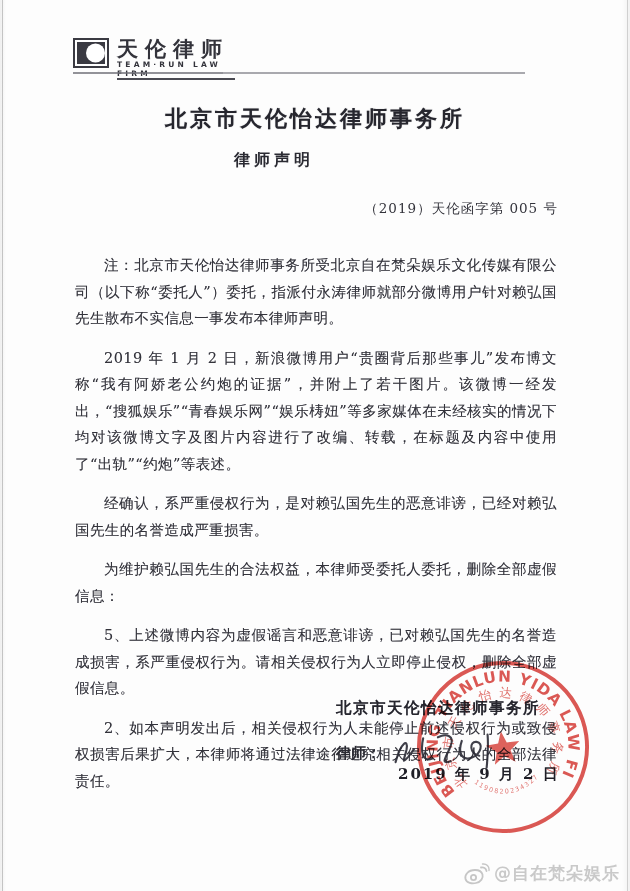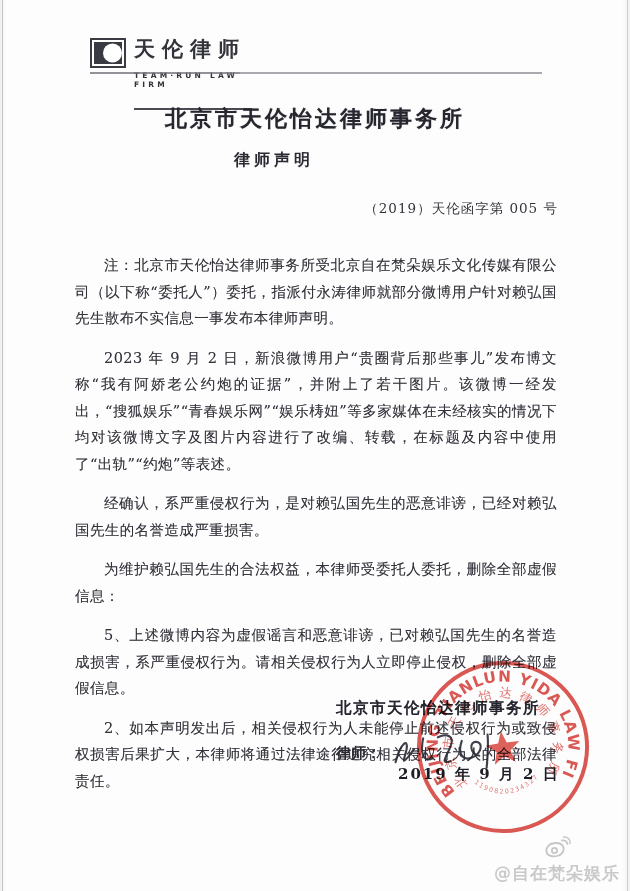--- a/index.html
+++ b/index.html
@@ -12,28 +12,28 @@
     overflow:hidden;
   }
   .page{
     position:absolute;inset:0;
     background:linear-gradient(90deg,#efefef 0px,#fdfdfd 6px,#fdfdfd 622px,#f1f1f1 630px);
   }
   .page::before{content:"";position:absolute;left:2px;top:0;bottom:0;width:1px;background:#9b9b9b;opacity:.55;}
   .page::after{content:"";position:absolute;right:2px;top:0;bottom:0;width:1px;background:#ababab;opacity:.5;}
 
   
-  .header{position:absolute;left:90px;top:38px;width:452px;}
+  .header{position:absolute;left:73px;top:38px;width:452px;}
   .logo-row{display:flex;align-items:flex-start;gap:8px;}
   .logo-mark{width:36px;height:30px;border:2px solid #3a3a42;background:#fff;padding:2px;box-sizing:border-box;}
   .logo-mark-inner{width:100%;height:100%;background:#3a3a42;position:relative;overflow:hidden;}
   .logo-mark-inner .circle{position:absolute;right:0px;top:50%;transform:translateY(-50%);width:19px;height:19px;border-radius:50%;background:#fff;}
   .logo-text{display:flex;flex-direction:column;}
   .logo-cn{font-family:"DejaVu Sans","Liberation Sans",sans-serif;font-weight:bold;font-size:21px;letter-spacing:7px;color:#33333b;line-height:22px;}
-  .logo-en{font-family:"DejaVu Sans","Liberation Sans",sans-serif;font-weight:bold;font-size:7.5px;letter-spacing:3.2px;color:#33333b;margin-top:11px;padding-bottom:19px;border-bottom:2px solid #4a4a52;width:118px;}
+  .logo-en{font-family:"DejaVu Sans","Liberation Sans",sans-serif;font-weight:bold;font-size:7.5px;letter-spacing:3.2px;color:#33333b;margin-top:0;padding-bottom:0;border-bottom:2px solid #4a4a52;width:118px;}
   .header-rule{position:absolute;left:0;top:34px;width:452px;height:2px;background:linear-gradient(90deg,#6f6f77 0 150px,#8d8d94 150px);opacity:.75;}
 
   
   .doc-title{position:absolute;left:0;top:104px;width:630px;text-align:center;
     font-size:22px;font-weight:bold;letter-spacing:3px;color:#26262e;
     text-shadow:0 0 1px rgba(40,40,50,.35);}
   .doc-subtitle{position:absolute;left:0;top:150px;width:548px;text-align:center;
     font-size:16px;font-weight:bold;letter-spacing:4px;color:#2a2a32;}
   .doc-no{position:absolute;right:72px;top:200px;font-size:13.5px;letter-spacing:1px;color:#33333b;}
 
@@ -55,21 +55,21 @@
   .sign-script{width:130px;height:46px;margin-left:2px;margin-bottom:-12px;}
   .sign-date{margin-top:2px;padding-left:62px;font-size:15px;font-weight:bold;letter-spacing:2px;color:#1e1e26;}
 
   
   .seal{position:absolute;left:414px;top:658px;width:178px;height:178px;
     transform:rotate(-8deg);mix-blend-mode:multiply;opacity:.88;z-index:3;pointer-events:none;}
 
   
   .watermark{position:absolute;right:10px;bottom:6px;display:flex;align-items:center;gap:4px;
     color:#c9c9c9;font-family:"DejaVu Sans","Liberation Sans",sans-serif;
-    font-size:17px;font-weight:bold;letter-spacing:1px;z-index:4;flex-direction:column;}
+    font-size:17px;font-weight:bold;letter-spacing:1px;z-index:4;}
   .watermark svg{display:block;}
 </style>
 </head>
 <body>
 
 <div class="page">
 
   <div class="header">
     <div class="logo-row">
       <div class="logo-mark">
@@ -84,21 +84,21 @@
     </div>
     <div class="header-rule"></div>
   </div>
 
   <div class="doc-title">北京市天伦怡达律师事务所</div>
   <div class="doc-subtitle">律师声明</div>
   <div class="doc-no">（2019）天伦函字第 005 号</div>
 
   <div class="body-text">
     <p>注：北京市天伦怡达律师事务所受北京自在梵朵娱乐文化传媒有限公司（以下称“委托人”）委托，指派付永涛律师就部分微博用户针对赖弘国先生散布不实信息一事发布本律师声明。</p>
-    <p>2023 年 9 月 2 日，新浪微博用户“贵圈背后那些事儿”发布博文称“我有阿娇老公约炮的证据”，并附上了若干图片。该微博一经发出，“搜狐娱乐”“青春娱乐网”“娱乐梼妞”等多家媒体在未经核实的情况下均对该微博文字及图片内容进行了改编、转载，在标题及内容中使用了“出轨”“约炮”等表述。</p>
+    <p>2019 年 1 月 2 日，新浪微博用户“贵圈背后那些事儿”发布博文称“我有阿娇老公约炮的证据”，并附上了若干图片。该微博一经发出，“搜狐娱乐”“青春娱乐网”“娱乐梼妞”等多家媒体在未经核实的情况下均对该微博文字及图片内容进行了改编、转载，在标题及内容中使用了“出轨”“约炮”等表述。</p>
     <p>经确认，系严重侵权行为，是对赖弘国先生的恶意诽谤，已经对赖弘国先生的名誉造成严重损害。</p>
     <p>为维护赖弘国先生的合法权益，本律师受委托人委托，删除全部虚假信息：</p>
     <p>5、上述微博内容为虚假谣言和恶意诽谤，已对赖弘国先生的名誉造成损害，系严重侵权行为。请相关侵权行为人立即停止侵权，删除全部虚假信息。</p>
     <p>2、如本声明发出后，相关侵权行为人未能停止前述侵权行为或致侵权损害后果扩大，本律师将通过法律途径追究相关侵权行为人的全部法律责任。</p>
   </div>
 
   <div class="sign-block">
     <div class="sign-firm">北京市天伦怡达律师事务所</div>
     <div class="sign-lawyer">
       <span>律师：</span>

